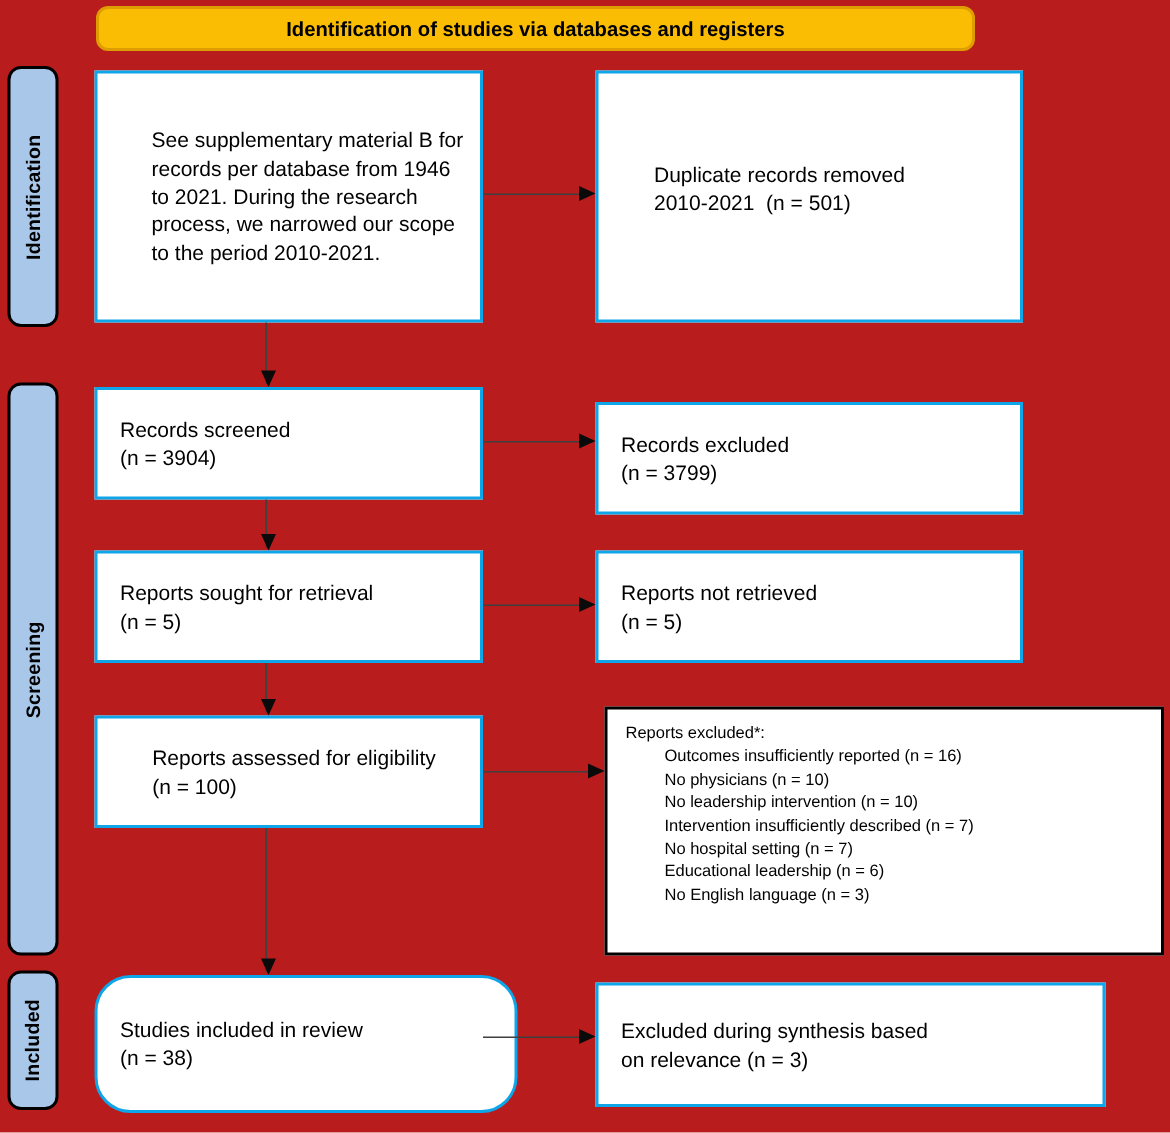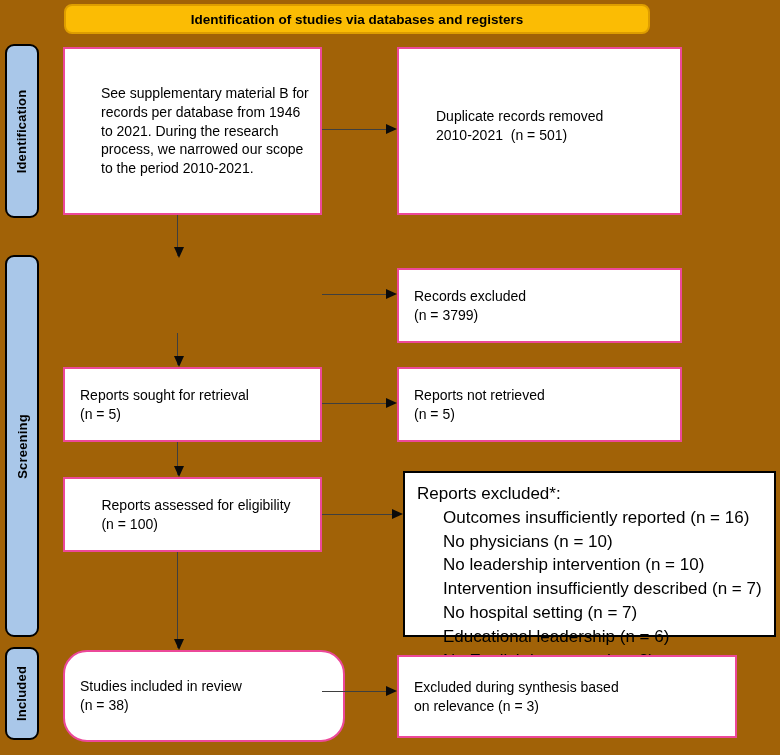--- a/index.html
+++ b/index.html
@@ -1,47 +1,47 @@
 <!DOCTYPE html>
 <html><head>
 <meta charset="utf-8">
 <style>
   html,body{margin:0;padding:0;background:#ffffff;}
   *{box-sizing:border-box;}
   #stage{
-    position:relative;width:780px;height:755px;background:#a16207;
+    position:relative;width:780px;height:755px;background:#b91c1c;
     font-family:"Liberation Sans","DejaVu Sans",sans-serif;color:#000;
     overflow:hidden;
   }
   .banner{
     position:absolute;left:64px;top:4px;width:586px;height:30px;
     border:2px solid #DE9D00;border-radius:8px;background:#FBBC04;
     display:flex;align-items:center;justify-content:center;
     font-weight:bold;font-size:13.5px;
   }
   .stage-label{
     position:absolute;left:5px;width:34px;
     border:2px solid #000;border-radius:9px;background:#A9C7E9;
     display:flex;align-items:center;justify-content:center;
   }
   .stage-label span{
     transform:rotate(-90deg);white-space:nowrap;
     font-weight:bold;font-size:13px;letter-spacing:.2px;
   }
   .box{
-    position:absolute;background:#fff;border:2px solid #ec4899;
+    position:absolute;background:#fff;border:2px solid #0ea5e9;
     display:flex;flex-direction:column;justify-content:center;
     font-size:14px;line-height:1.34;white-space:pre-wrap;
   }
   .box.pad-lg{padding:6px 8px 6px 36px;}
   .box.pad-sm{padding:6px 8px 6px 15px;}
   .box.pad-r1{padding:6px 8px 16px 37px;}
   .reasons-box{
     position:absolute;background:#fff;border:2px solid #000;
-    font-size:17px;line-height:1.4;padding:9px 6px 6px 12px;
+    font-size:11px;line-height:1.4;padding:9px 6px 6px 12px;
   }
   .reasons-box .reason{padding-left:26px;white-space:nowrap;}
   .harrow{position:absolute;height:0;border-top:1.5px solid #3f3f3f;}
   .harrow::after{
     content:"";position:absolute;right:-2px;top:-6px;width:0;height:0;
     border-left:11px solid #0a0a0a;border-top:5px solid transparent;border-bottom:5px solid transparent;
   }
   .varrow{position:absolute;width:0;border-left:1.5px solid #3f3f3f;}
   .varrow::after{
     content:"";position:absolute;bottom:-2px;left:-4.5px;width:0;height:0;
@@ -64,20 +64,24 @@
     <span>Screening</span>
   </div>
   <div class="stage-label" style="top:647px;height:93px;">
     <span>Included</span>
   </div>
 
   <div class="box pad-lg" style="left:63px;top:47px;width:259px;height:168px;">
     <span>See supplementary material B for records per database from 1946 to 2021. During the research process, we narrowed our scope to the period 2010-2021.</span>
   </div>
 
+  <div class="box pad-sm" style="left:63px;top:258px;width:259px;height:75px;">
+    <span>Records screened
+(n = 3904)</span>
+  </div>
 
   <div class="box pad-sm" style="left:63px;top:367px;width:259px;height:75px;">
     <span>Reports sought for retrieval
 (n = 5)</span>
   </div>
 
   <div class="box pad-sm" style="left:63px;top:477px;width:259px;height:75px;align-items:center;">
     <span>Reports assessed for eligibility
 (n = 100)</span>
   </div>

